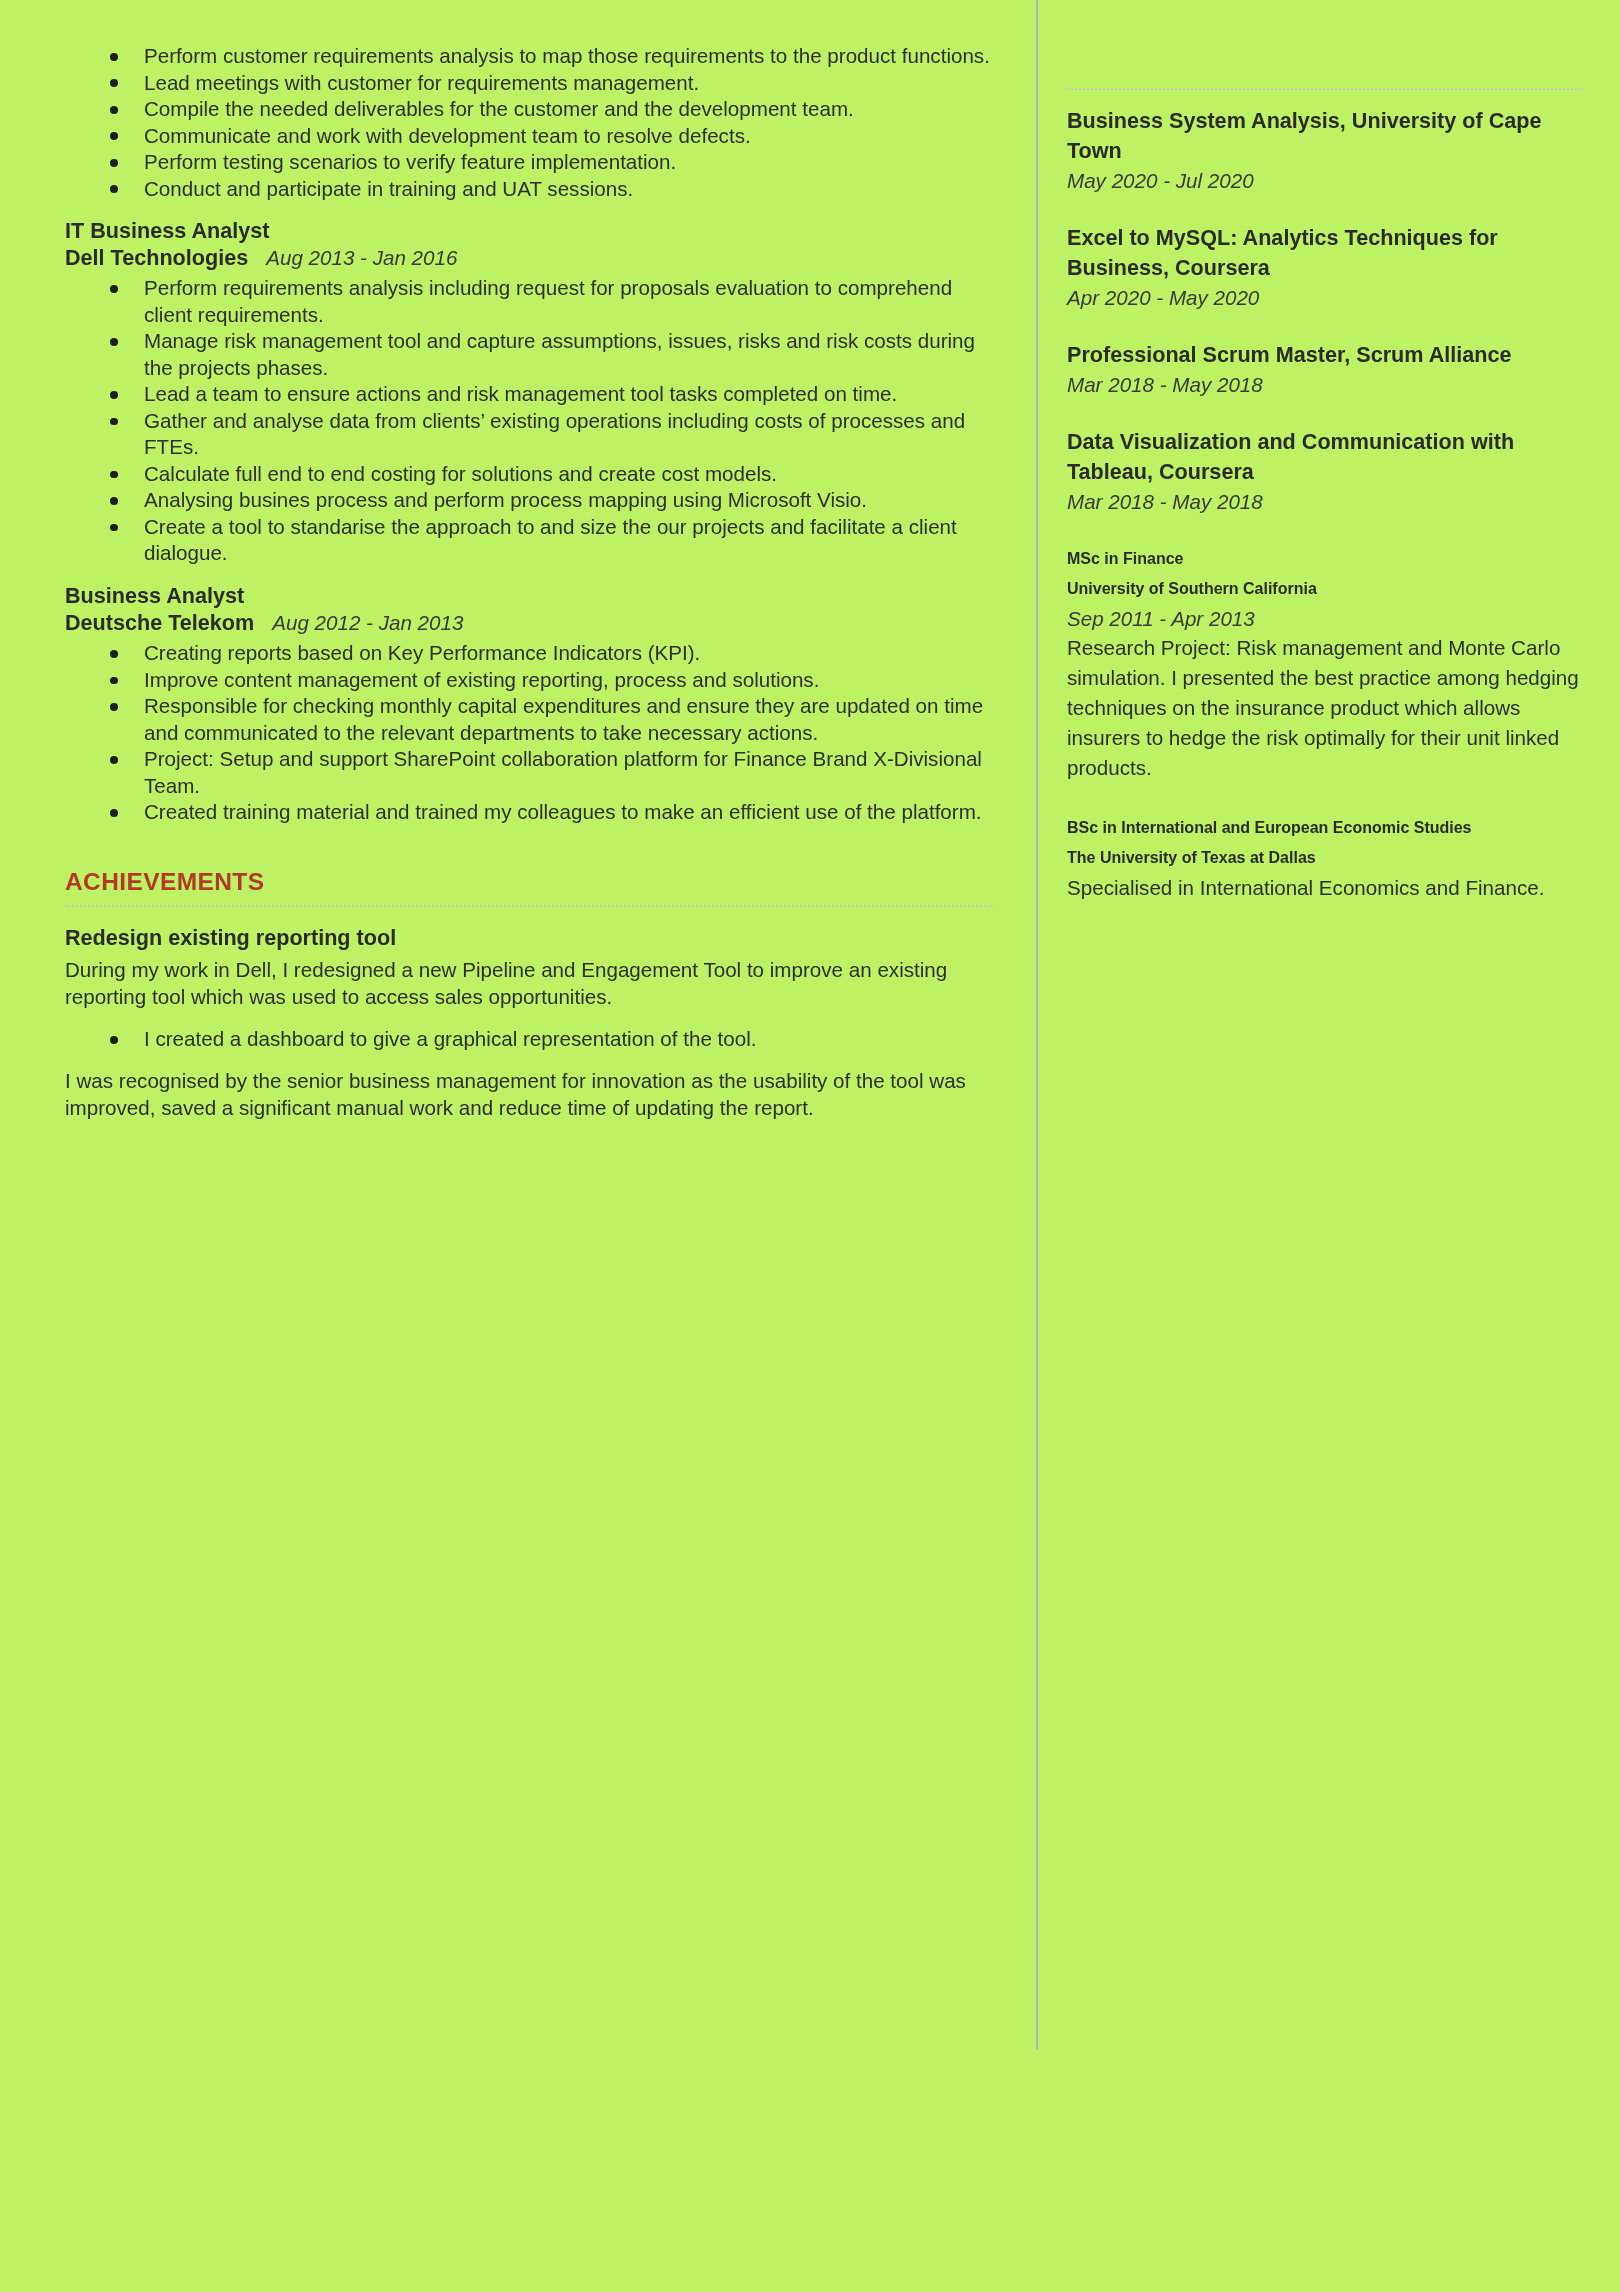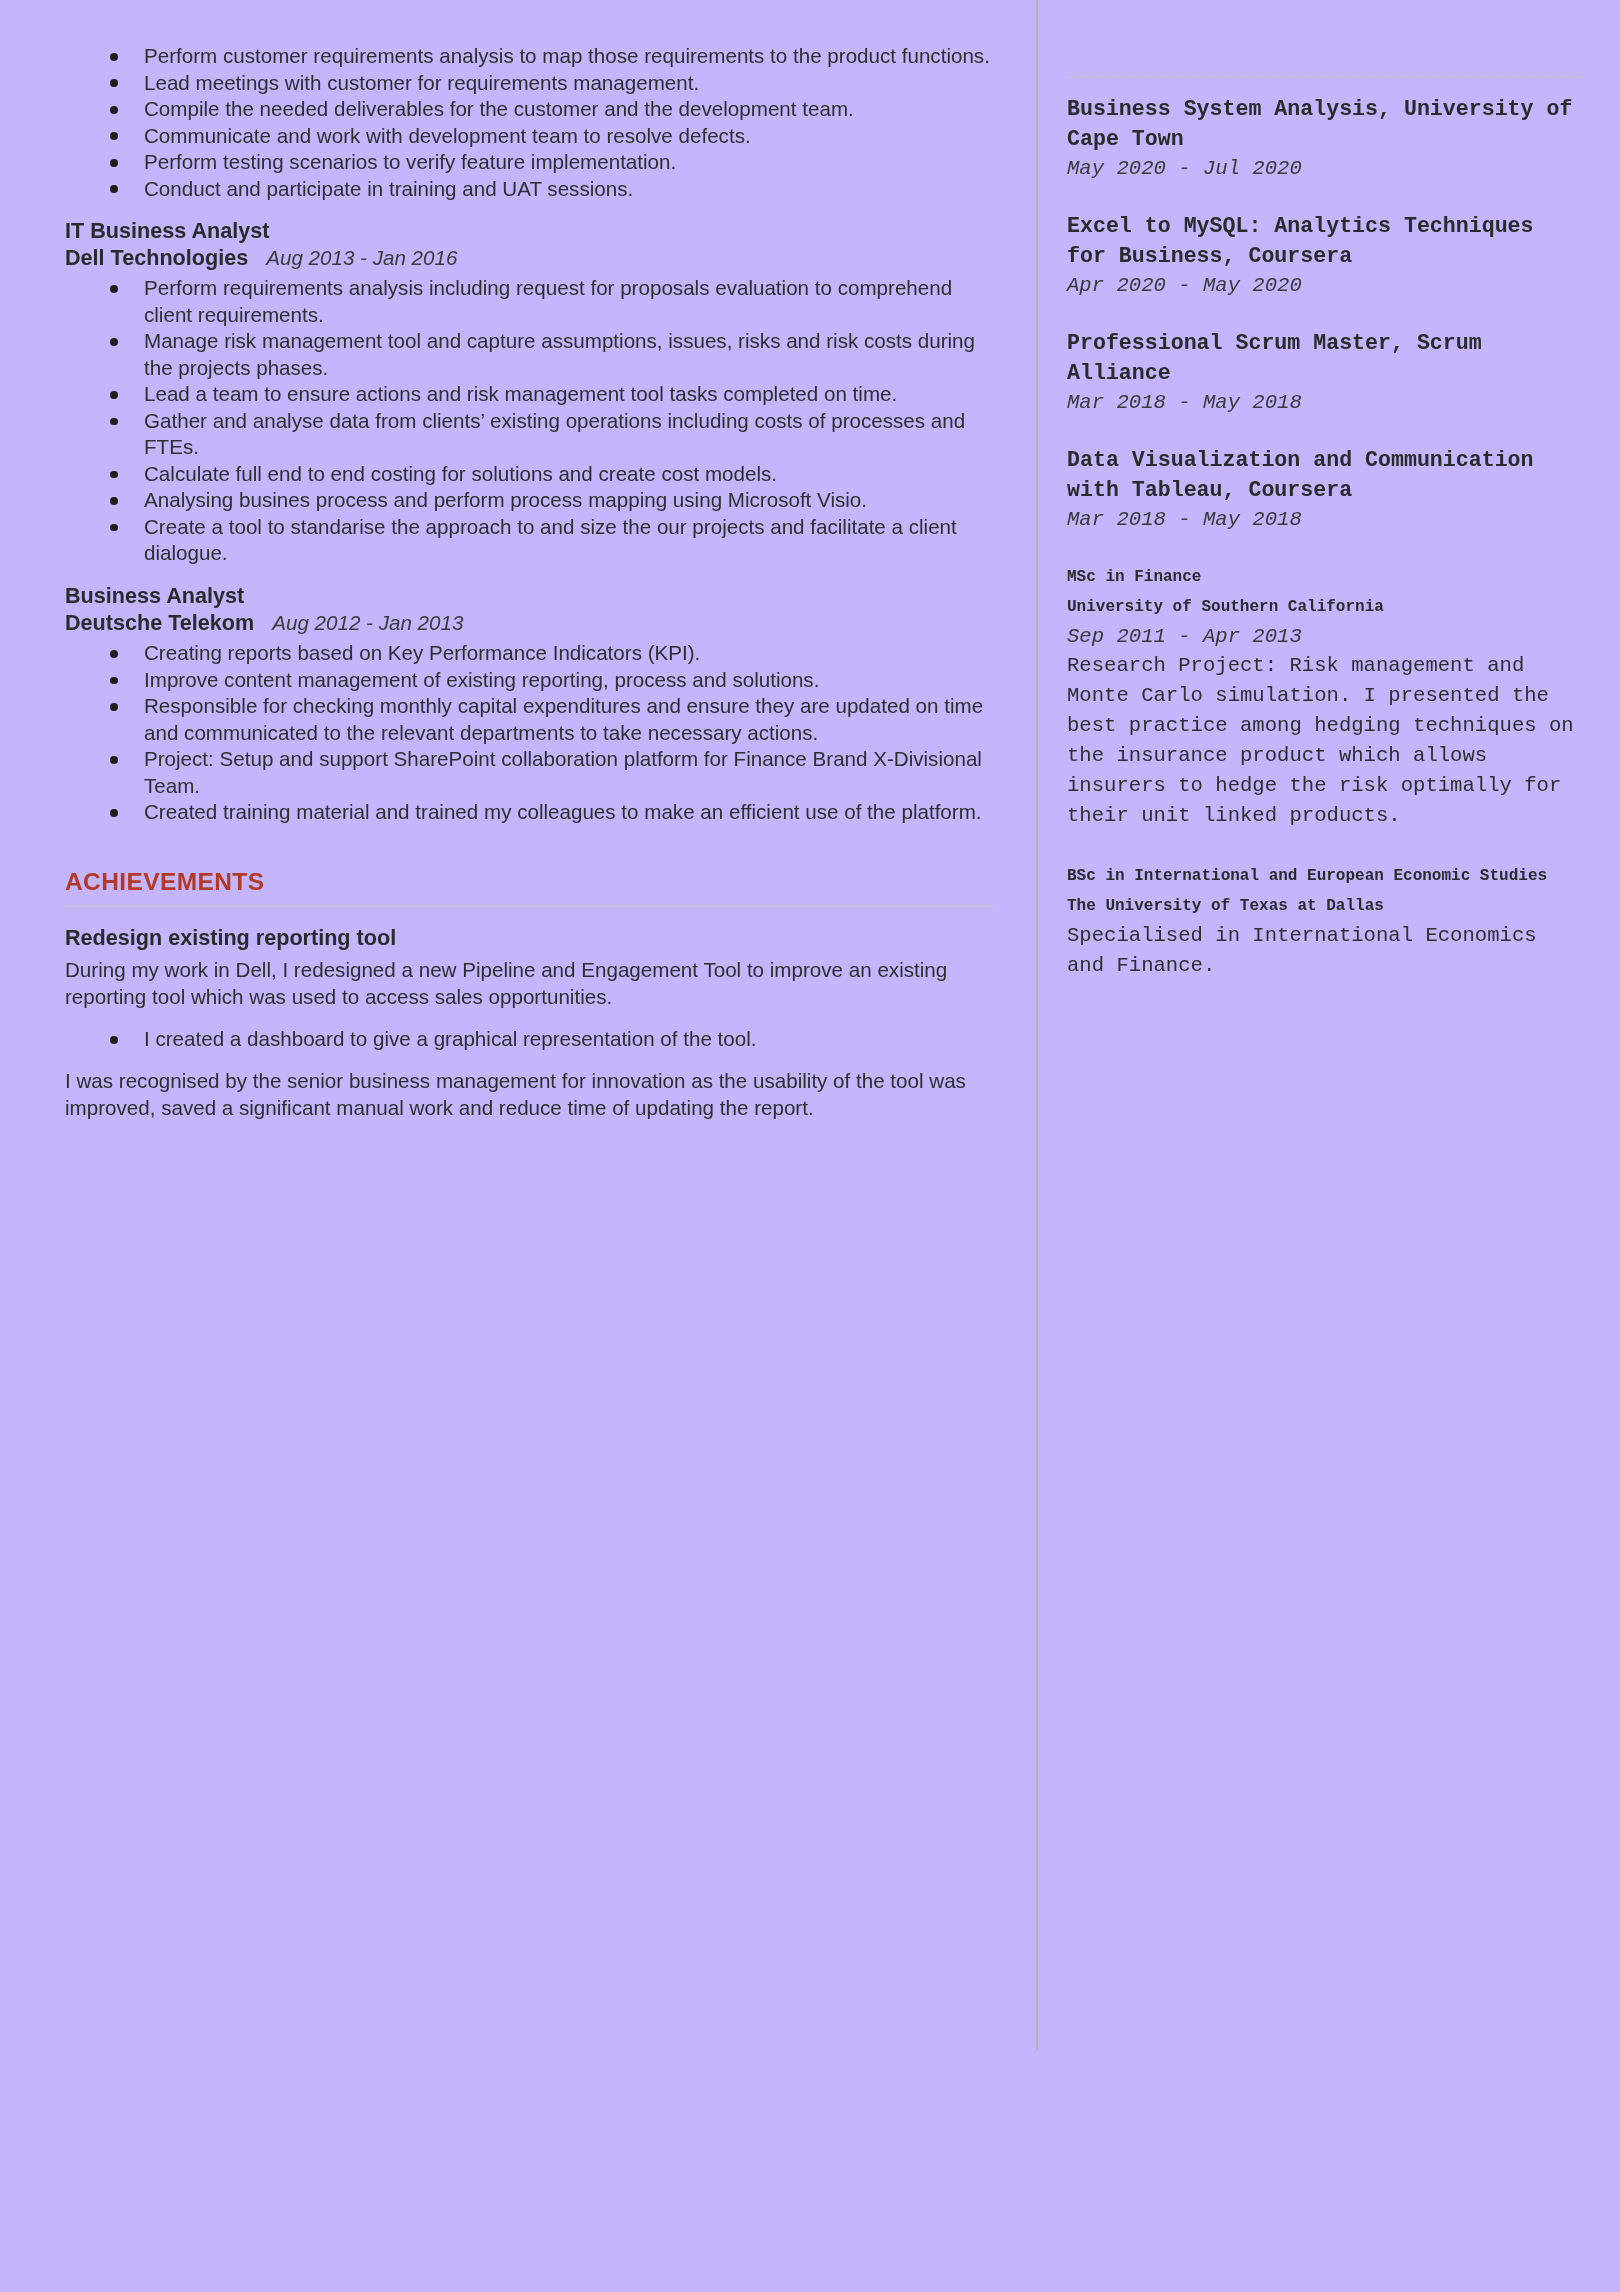--- a/index.html
+++ b/index.html
@@ -6,21 +6,21 @@
   html,body { background:#ffffff; }
   body {
     font-family:"Liberation Sans", sans-serif;
     color:#2f2f2f;
     -webkit-font-smoothing:antialiased;
   }
   .page {
     position:relative;
     width:1620px;
     height:2293px;
-    background:#c4b5fd;
+    background:#bef264;
     overflow:hidden;
   }
   
   .divider {
     position:absolute;
     left:1036px;
     top:0;
     width:2px;
     height:2050px;
     background:#b4b4b4;
@@ -96,23 +96,22 @@
     font-weight:700;
     color:#2b2b2b;
     margin-bottom:5.9px;
   }
   .achv p { margin-bottom:9.8px; }
   .achv ul.bullets { margin:15.7px 0 15.7px 0; }
   
   .col-right {
     position:absolute;
     left:1067px;
-    top:76px;
+    top:88px;
     width:514px;
-    font-family:Liberation Mono, monospace;
   }
   .top-dotted { margin-bottom:15.7px; }
   .cert { margin-bottom:28px; }
   .cert-name {
     font-size:21.6px;
     line-height:30px;
     font-weight:700;
     color:#2b2b2b;
   }
   .cert-dates, .edu-dates {

